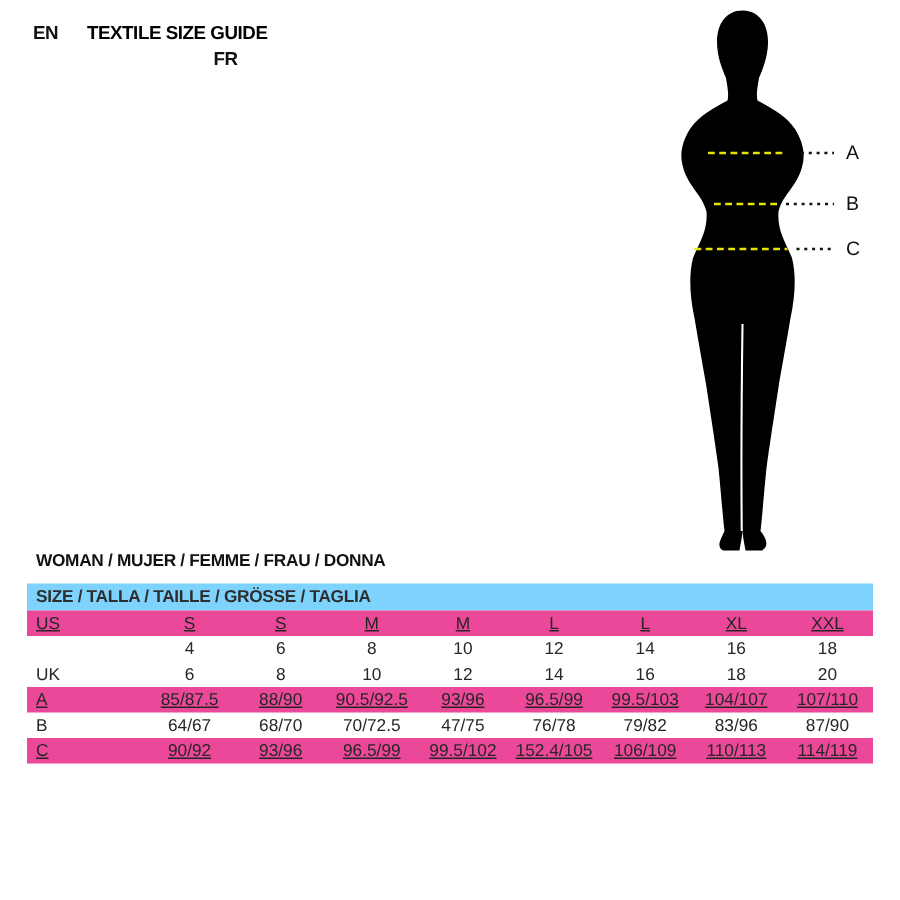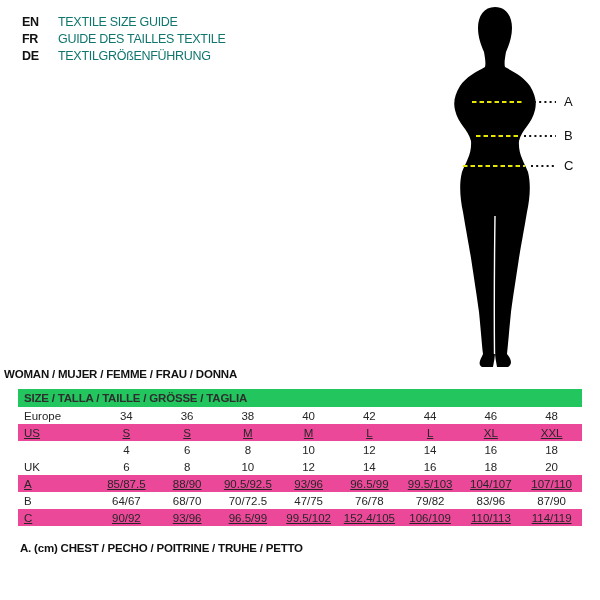--- a/index.html
+++ b/index.html
@@ -2,58 +2,53 @@
 <html><head>
 <meta charset="utf-8">
 <style>
   html,body{margin:0;padding:0;}
   body{
     width:600px;height:600px;position:relative;background:#ffffff;
     font-family:"Liberation Sans", sans-serif;color:#1a1a1a;overflow:hidden;
   }
   
   .legend{position:absolute;left:22px;top:13px;}
-  .legend-row{display:flex;height:17px;align-items:center;}
+  .legend-row{display:flex;height:17px;align-items:center;justify-content:flex-end;}
   .legend-code{width:36px;font-weight:bold;font-size:12.5px;letter-spacing:-0.3px;color:#111;}
-  .legend-text{font-weight:normal;font-size:12.5px;letter-spacing:-0.3px;color:#0f766e;white-space:nowrap;}
+  .legend-text{font-weight:bold;font-size:12.5px;letter-spacing:-0.3px;color:#000000;white-space:nowrap;}
   
   .figure-wrap{position:absolute;left:435px;top:2px;width:130px;height:372px;}
   .measure-label{position:absolute;font-size:13px;color:#111;font-weight:normal;}
   .label-a{left:564px;top:94px;}
   .label-b{left:564px;top:128px;}
   .label-c{left:564px;top:158px;}
   
-  .section-title{position:absolute;left:4px;top:368px;font-size:11.5px;font-weight:bold;letter-spacing:-0.2px;color:#111;}
+  .section-title{position:absolute;left:24px;top:368px;font-size:11.5px;font-weight:bold;letter-spacing:-0.2px;color:#111;}
   
   .size-table{position:absolute;left:18px;top:389px;width:564px;}
-  .table-header{height:18px;background:#22c55e;display:flex;align-items:center;
+  .table-header{height:18px;background:#7dd3fc;display:flex;align-items:center;
     font-size:11.5px;font-weight:bold;letter-spacing:-0.2px;color:#2e2e2e;padding-left:6px;box-sizing:border-box;}
   .t-row{display:flex;height:17px;align-items:center;font-size:11.5px;color:#262626;}
   .t-row.striped{background:#ec4899;text-decoration:underline;}
   .t-label{width:78px;padding-left:6px;box-sizing:border-box;white-space:nowrap;}
   .t-val{flex:1;text-align:center;white-space:nowrap;}
   
   .footnotes{position:absolute;left:20px;top:542px;}
   .footnote{height:18px;font-size:11.5px;font-weight:bold;letter-spacing:-0.2px;color:#111;white-space:nowrap;}
 </style>
 </head>
 <body>
 
 <div class="legend">
     <div class="legend-row">
       <span class="legend-code">EN</span>
       <span class="legend-text">TEXTILE SIZE GUIDE</span>
     </div>
     <div class="legend-row">
       <span class="legend-code">FR</span>
-      <span class="legend-text">GUIDE DES TAILLES TEXTILE</span>
-    </div>
-    <div class="legend-row">
-      <span class="legend-code">DE</span>
-      <span class="legend-text">TEXTILGRÖßENFÜHRUNG</span>
     </div>
   </div>
 
 <div class="figure-wrap">
   <svg width="130" height="372" viewBox="0 0 130 372">
     <path d="M60,5
          C71,5 77,14 77,26
          C77,35 74,43 71,50
          C70,56 69,61 70,65
          C79,70 89,75 95,84
@@ -92,31 +87,20 @@
 </div>
 <span class="measure-label label-a">A</span>
 <span class="measure-label label-b">B</span>
 <span class="measure-label label-c">C</span>
 
 <div class="section-title">WOMAN / MUJER / FEMME / FRAU / DONNA</div>
 
 <div class="size-table">
   <div class="table-header">SIZE / TALLA / TAILLE / GRÖSSE / TAGLIA</div>
   <div>
-      <div class="t-row">
-        <span class="t-label">Europe</span>
-        <span class="t-val">34</span>
-        <span class="t-val">36</span>
-        <span class="t-val">38</span>
-        <span class="t-val">40</span>
-        <span class="t-val">42</span>
-        <span class="t-val">44</span>
-        <span class="t-val">46</span>
-        <span class="t-val">48</span>
-      </div>
       <div class="t-row striped">
         <span class="t-label">US</span>
         <span class="t-val">S</span>
         <span class="t-val">S</span>
         <span class="t-val">M</span>
         <span class="t-val">M</span>
         <span class="t-val">L</span>
         <span class="t-val">L</span>
         <span class="t-val">XL</span>
         <span class="t-val">XXL</span>
@@ -173,14 +157,13 @@
         <span class="t-val">99.5/102</span>
         <span class="t-val">152.4/105</span>
         <span class="t-val">106/109</span>
         <span class="t-val">110/113</span>
         <span class="t-val">114/119</span>
       </div>
     </div>
 </div>
 
 <div class="footnotes">
-    <div class="footnote">A. (cm) CHEST / PECHO / POITRINE / TRUHE / PETTO</div>
   </div>
 
 </body></html>

